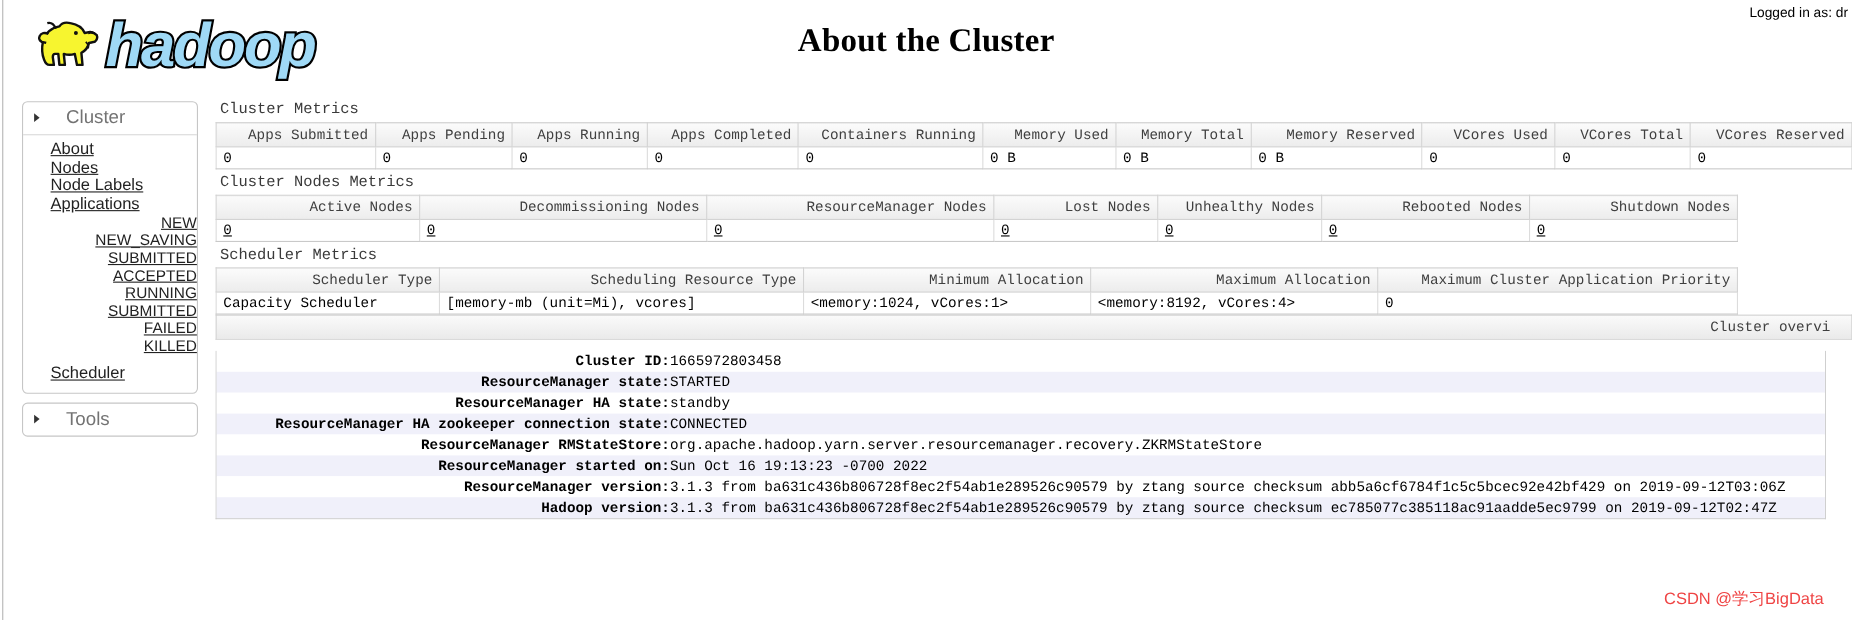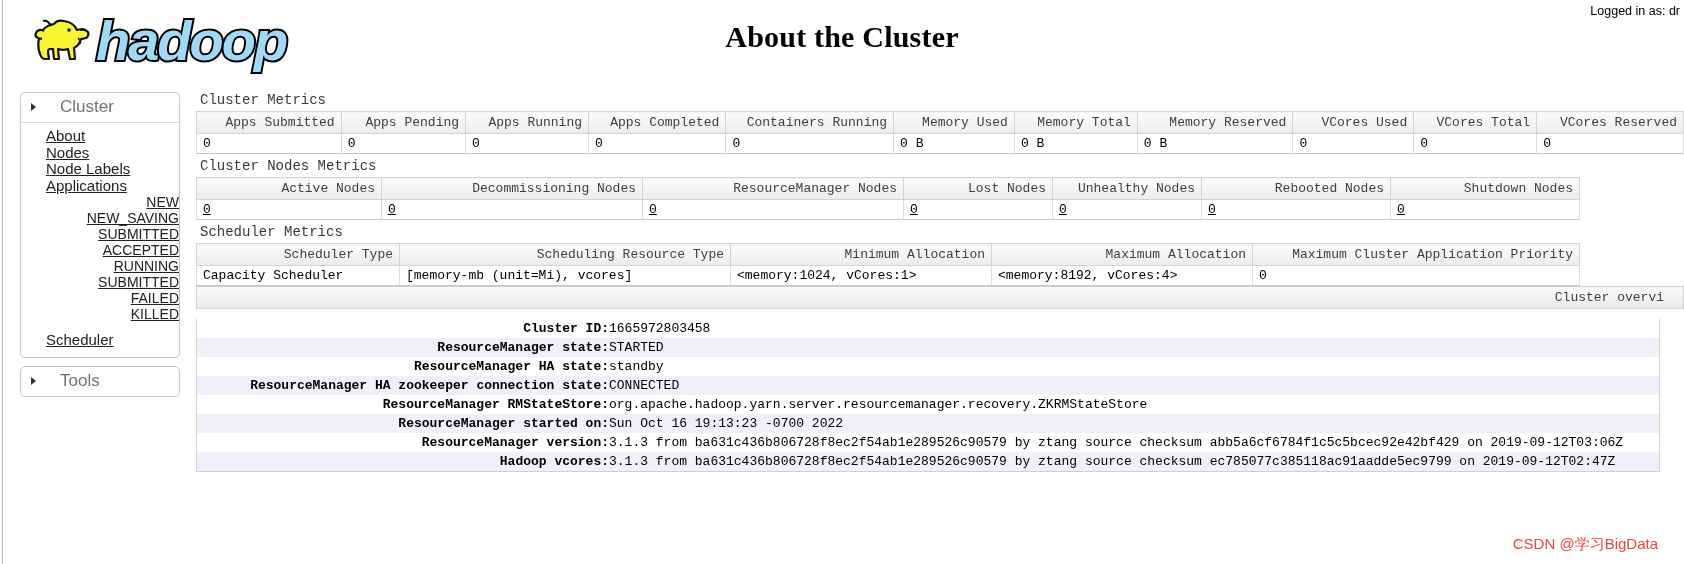--- a/index.html
+++ b/index.html
@@ -420,21 +420,21 @@
           </tr>
           <tr class="even">
             <td class="k">ResourceManager started on:</td>
             <td class="v">Sun Oct 16 19:13:23 -0700 2022</td>
           </tr>
           <tr class="odd">
             <td class="k">ResourceManager version:</td>
             <td class="v">3.1.3 from ba631c436b806728f8ec2f54ab1e289526c90579 by ztang source checksum abb5a6cf6784f1c5c5bcec92e42bf429 on 2019-09-12T03:06Z</td>
           </tr>
           <tr class="even">
-            <td class="k">Hadoop vcores:</td>
+            <td class="k">Hadoop version:</td>
             <td class="v">3.1.3 from ba631c436b806728f8ec2f54ab1e289526c90579 by ztang source checksum ec785077c385118ac91aadde5ec9799 on 2019-09-12T02:47Z</td>
           </tr>
         </tbody>
       </table>
     </div>
 
   </div>
 </div>
 
 <div class="watermark">CSDN @学习BigData</div>

